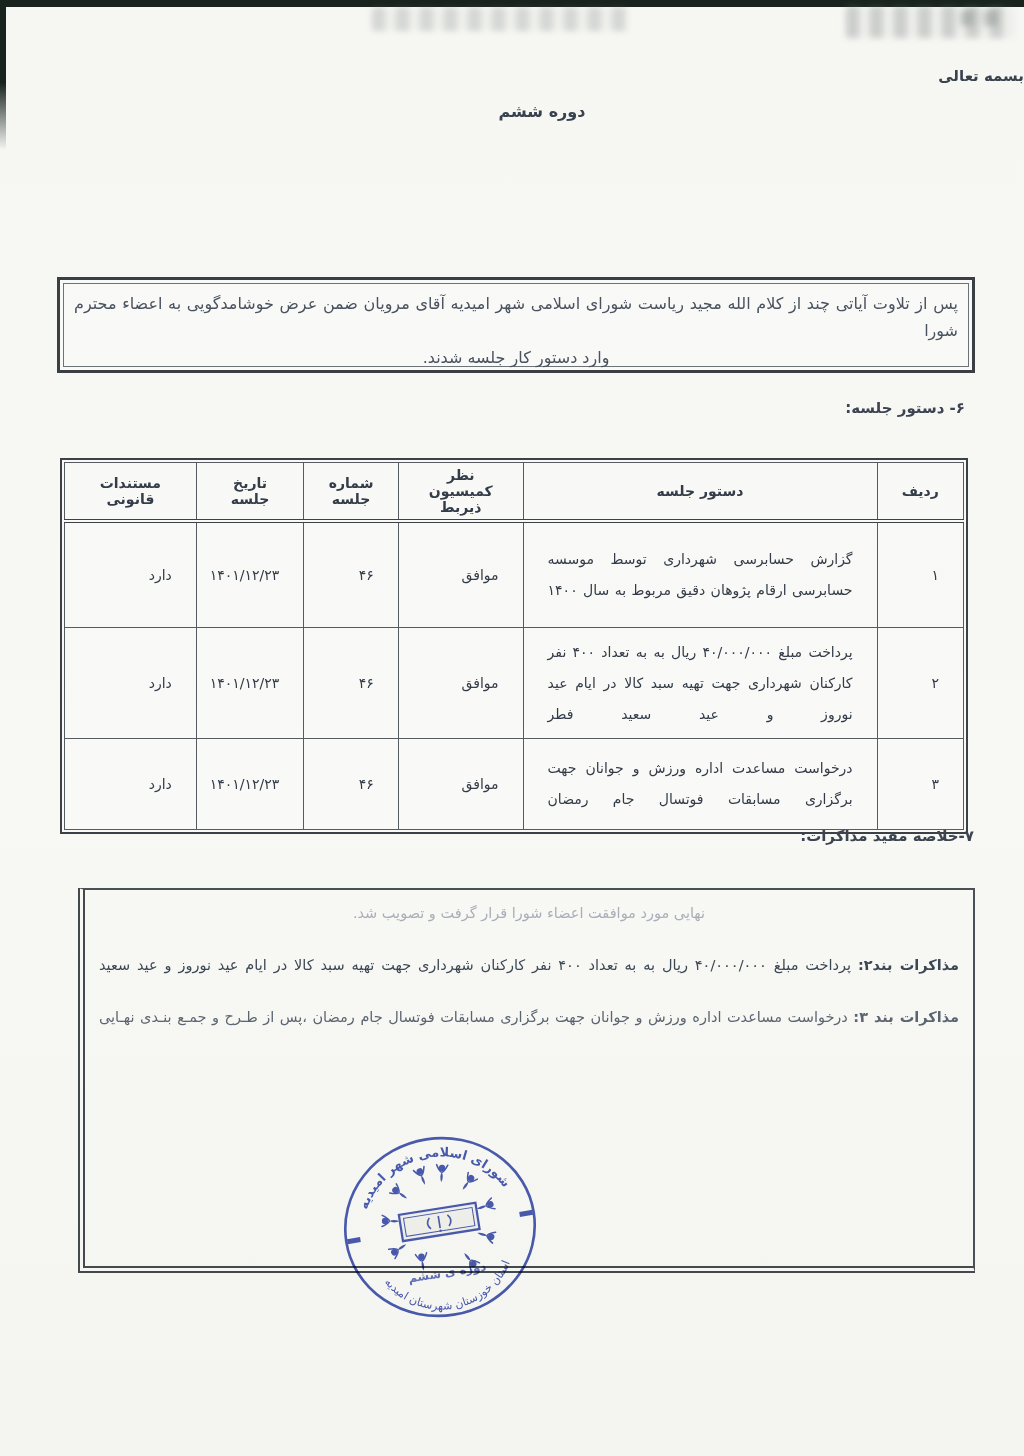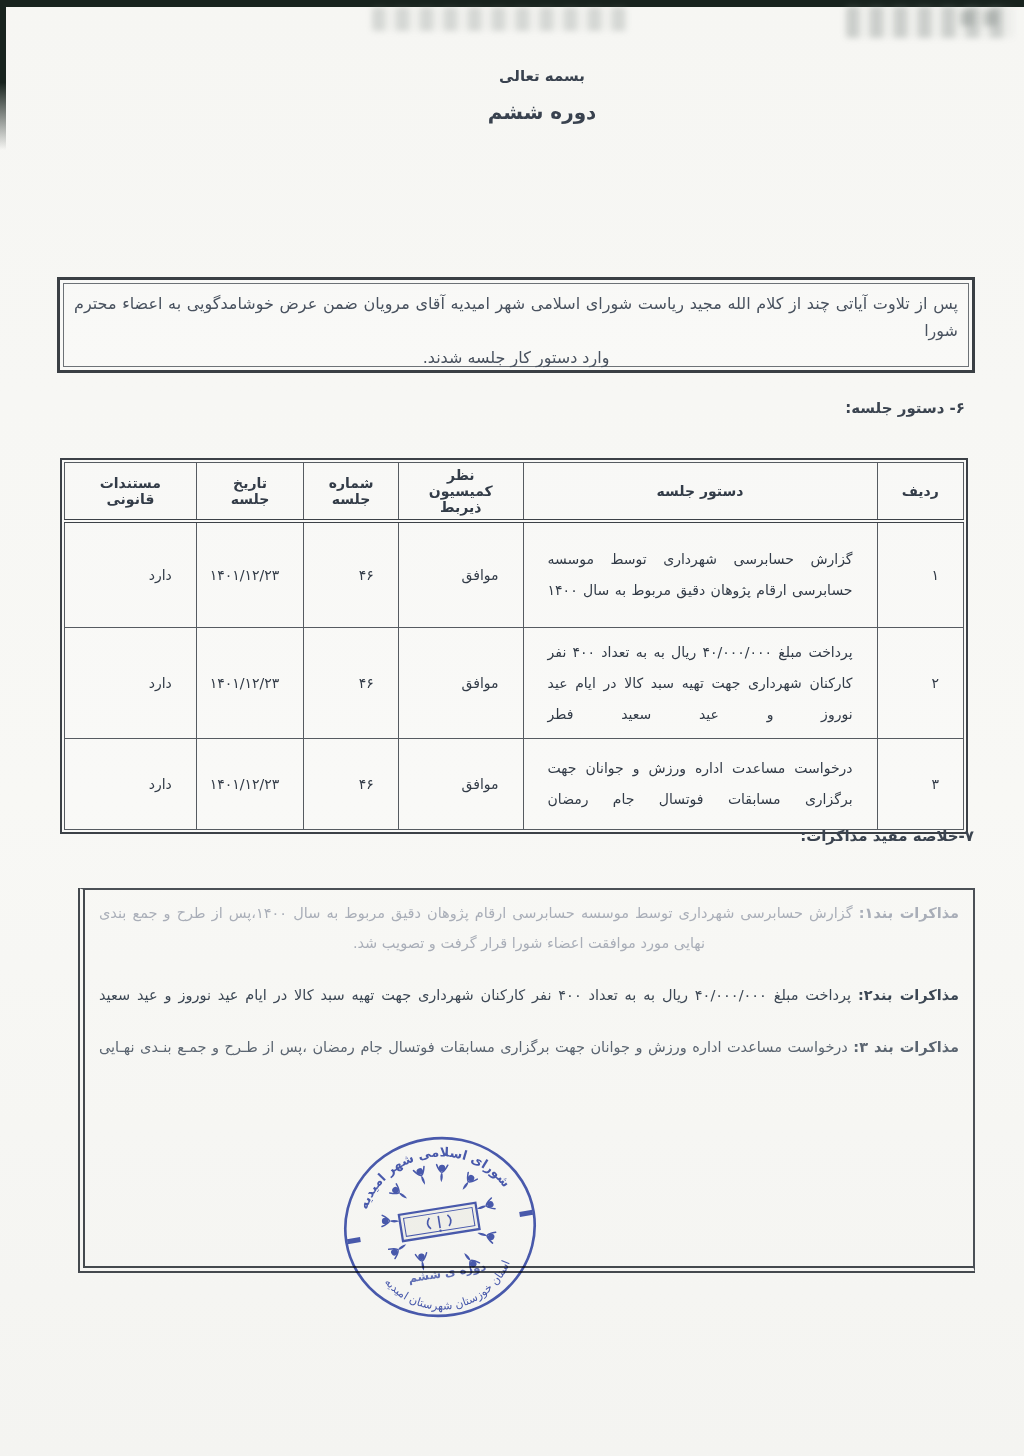--- a/index.html
+++ b/index.html
@@ -14,23 +14,23 @@
     background:linear-gradient(180deg,#18231e 0%,#18231e 55%,rgba(24,35,30,0) 100%);}
   .smudge{position:absolute;filter:blur(3px);opacity:.55;border-radius:3px;
     background:repeating-linear-gradient(90deg,rgba(110,120,116,.45) 0 13px,rgba(150,158,152,.12) 13px 24px);}
   .smudge.a{left:372px;top:7px;width:256px;height:24px;}
   .smudge.b{left:846px;top:6px;width:168px;height:32px;opacity:.7;}
   .smudge.c{left:960px;top:10px;width:40px;height:16px;opacity:.8;}
 
   .rtl{direction:rtl;}
   
   .header{position:absolute;top:58px;left:60px;right:0;text-align:center;line-height:36px;}
-  .header .l1{font-size:15px;font-weight:bold;}
+  .header .l1{font-size:15px;font-weight:bold;text-align:right;}
   .header .l2{font-size:15.5px;font-weight:bold;}
-  .header .l3{font-size:20px;font-weight:bold;}
+  .header .l3{font-size:16px;font-weight:bold;}
 
   .sec-heading{position:absolute;font-size:15px;font-weight:bold;color:#3b4450;white-space:nowrap;}
   .h5{top:207px;right:99px;}
   .h6{top:399px;right:59px;}
   .h7{top:827px;right:50px;}
 
   
   .box5{position:absolute;left:57px;top:277px;width:918px;height:96px;
     border:3px solid #3a3f44;padding:3px;box-sizing:border-box;background:rgba(255,255,255,.25);}
   .box5-inner{border:1px solid #6d7277;width:100%;height:100%;box-sizing:border-box;
@@ -134,24 +134,20 @@
           <td class="c">دارد</td>
         </tr>
       </tbody>
     </table>
   </div>
 
   <div class="sec-heading h7 rtl">۷-خلاصه مفید مذاکرات:</div>
 
   <div class="box7 rtl">
     <div class="p7 faded">
-      <div class="jline">
-        <b class="lead">مذاکرات بند۱:</b>
-        <span>گزارش حسابرسی شهرداری توسط موسسه حسابرسی ارقام پژوهان دقیق مربوط به سال ۱۴۰۰،پس از طرح و جمع بندی</span>
-      </div>
       <div class="cline">نهایی مورد موافقت اعضاء شورا قرار گرفت و تصویب شد.</div>
     </div>
     <div class="p7">
       <div class="jline">
         <b class="lead">مذاکرات بند۲:</b>
         <span>پرداخت مبلغ ۴۰/۰۰۰/۰۰۰ ریال به به تعداد ۴۰۰ نفر کارکنان شهرداری جهت تهیه سبد کالا در ایام عید نوروز و عید سعید</span>
       </div>
     </div>
     <div class="p7 mid">
       <div class="jline">

